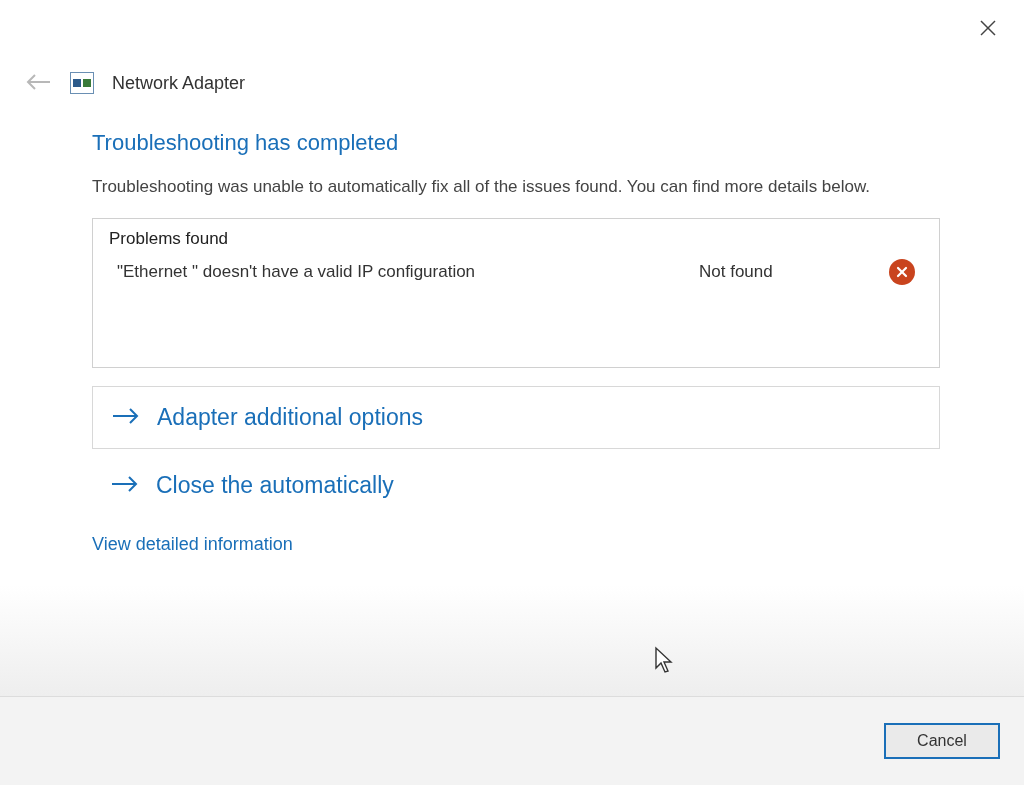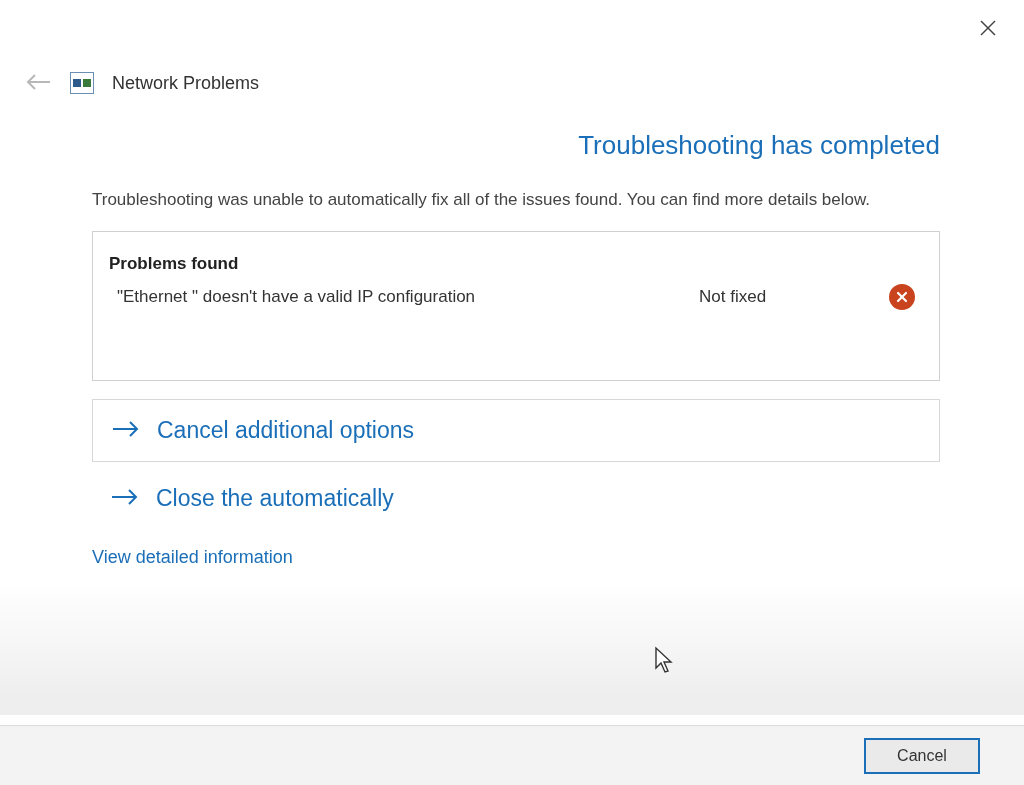--- a/index.html
+++ b/index.html
@@ -69,45 +69,43 @@
       font-size: 18px;
       color: #333;
     }
     .content {
       position: absolute;
       top: 130px;
       left: 92px;
       right: 84px;
     }
     .heading {
-      font-size: 26px;
-      color: #1a6fb8;
-      margin-bottom: 26px;
+      font-size: 22px;
+      color: #1a6fb8;
+      margin-bottom: 18px;
       font-weight: 400;
-      text-align: right;
     }
     .subtext {
       font-size: 17px;
       color: #444;
       line-height: 1.5;
       margin-bottom: 18px;
       margin-top: 12px;
     }
     .problems-box {
       border: 1px solid #d0d0d0;
       padding: 10px 16px;
       height: 150px;
       margin-bottom: 18px;
     }
     .problems-label {
-      font-weight: bold;
+      font-weight: normal;
       font-size: 17px;
       color: #222;
       margin-bottom: 10px;
-      margin-top: 12px;
     }
     .problem-row {
       display: flex;
       align-items: center;
       font-size: 17px;
       color: #333;
     }
     .problem-desc {
       flex: 1;
       padding-left: 8px;
@@ -160,27 +158,27 @@
       bottom: 70px;
       height: 130px;
       background: linear-gradient(to bottom, rgba(255,255,255,0), #eeeeee 85%);
       pointer-events: none;
     }
     .footer {
       position: absolute;
       left: 0;
       right: 0;
       bottom: 0;
-      height: 60px;
+      height: 89px;
       background: #f3f3f3;
       border-top: 1px solid #dcdcdc;
       display: flex;
       align-items: center;
       justify-content: flex-end;
-      padding-right: 44px;
+      padding-right: 24px;
     }
     .cancel-btn {
       width: 116px;
       height: 36px;
       border: 2px solid #1a6fb8;
       background: #eaeaea;
       font-size: 16px;
       color: #333;
       cursor: pointer;
       display: flex;
@@ -205,50 +203,50 @@
 </div>
 
 <div class="header-row">
   <div class="back-arrow">
     <svg width="28" height="20" viewBox="0 0 28 20">
       <line x1="26" y1="10" x2="4" y2="10" stroke="#b8b8b8" stroke-width="2"></line>
       <polyline points="11,3 4,10 11,17" fill="none" stroke="#b8b8b8" stroke-width="2"></polyline>
     </svg>
   </div>
   <div class="app-icon"></div>
-  <div class="app-title">Network Problems</div>
+  <div class="app-title">Network Adapter</div>
 </div>
 
 <div class="content">
   <h1 class="heading">Troubleshooting has completed</h1>
   <p class="subtext">Troubleshooting was unable to automatically fix all of the issues found. You can find more details below.</p>
 
   <div class="problems-box">
     <div class="problems-label">Problems found</div>
     <div class="problem-row">
       <div class="problem-desc">"Ethernet " doesn't have a valid IP configuration</div>
-      <div class="problem-status">Not fixed</div>
+      <div class="problem-status">Not found</div>
       <div class="error-icon">
         <svg width="14" height="14" viewBox="0 0 14 14">
           <line x1="3" y1="3" x2="11" y2="11" stroke="#fff" stroke-width="2.2" stroke-linecap="round"></line>
           <line x1="11" y1="3" x2="3" y2="11" stroke="#fff" stroke-width="2.2" stroke-linecap="round"></line>
         </svg>
       </div>
     </div>
   </div>
 
   <div class="option-box">
     <div class="option-row">
       <span class="arrow">
         <svg width="30" height="20" viewBox="0 0 30 20">
           <line x1="2" y1="10" x2="26" y2="10" stroke="#1a6fb8" stroke-width="2"></line>
           <polyline points="19,3 26,10 19,17" fill="none" stroke="#1a6fb8" stroke-width="2"></polyline>
         </svg>
       </span>
-      <span>Cancel additional options</span>
+      <span>Adapter additional options</span>
     </div>
   </div>
 
   <div class="option-row close-option">
     <span class="arrow">
       <svg width="30" height="20" viewBox="0 0 30 20">
         <line x1="2" y1="10" x2="26" y2="10" stroke="#1a6fb8" stroke-width="2"></line>
         <polyline points="19,3 26,10 19,17" fill="none" stroke="#1a6fb8" stroke-width="2"></polyline>
       </svg>
     </span>

